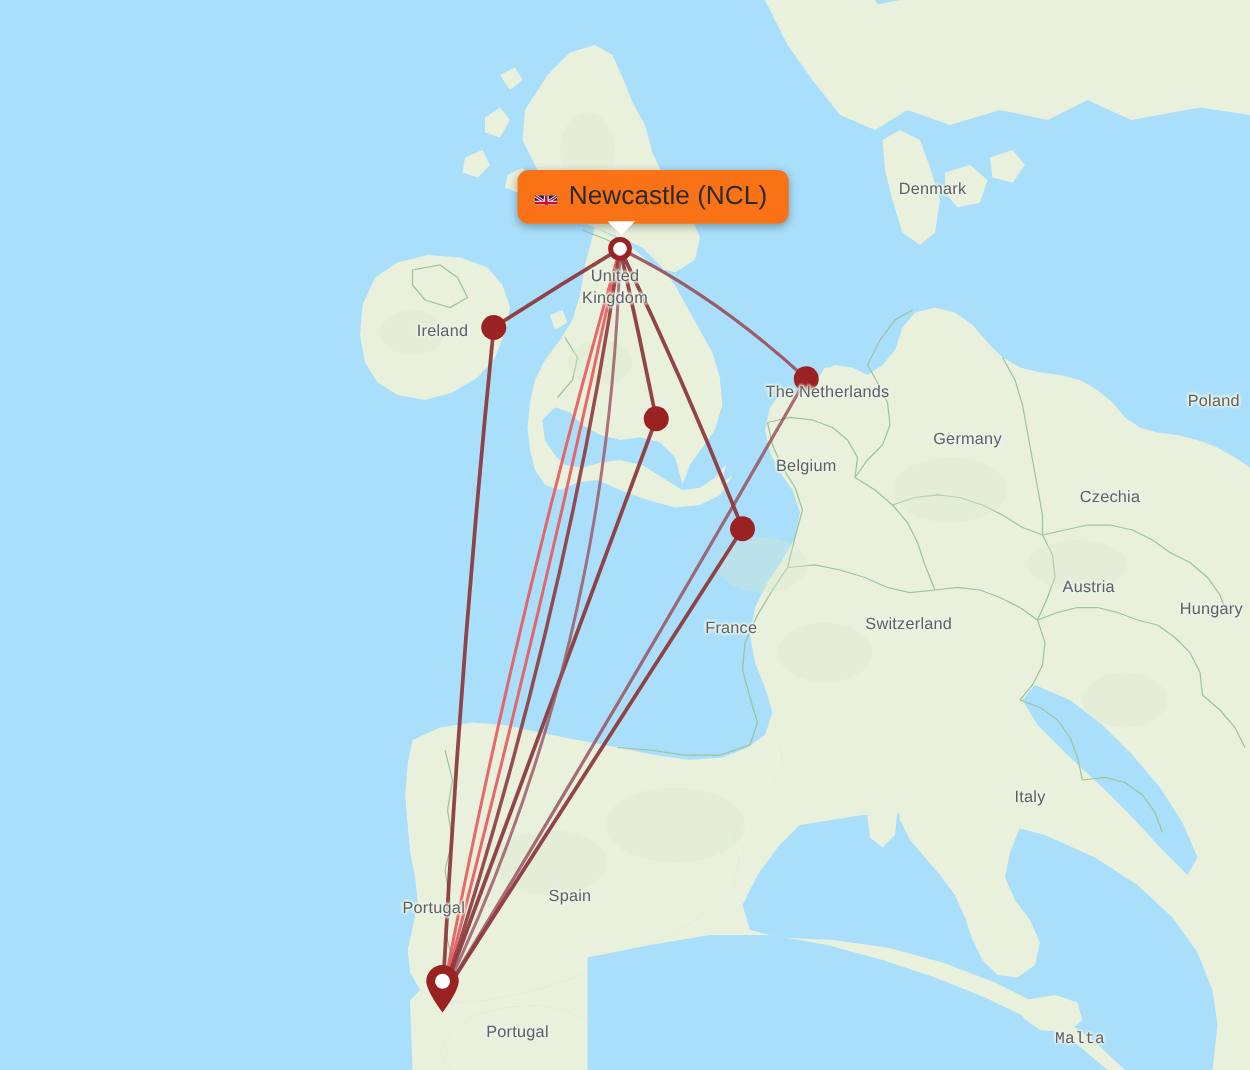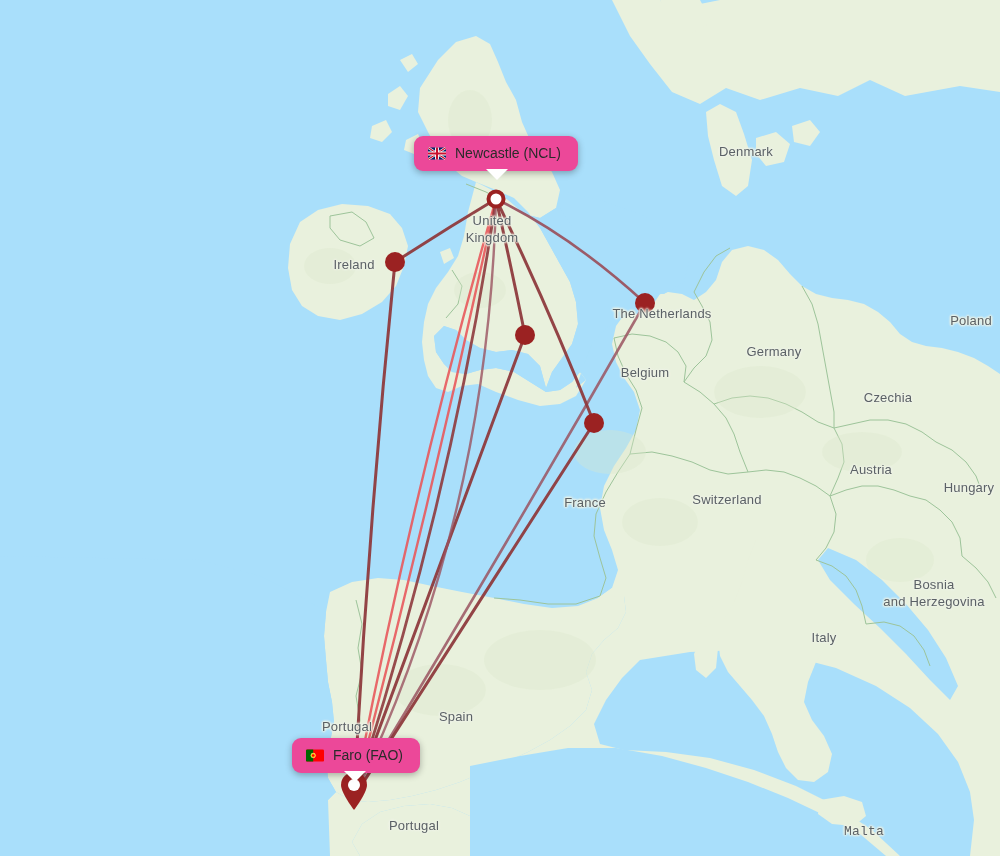--- a/index.html
+++ b/index.html
@@ -29,29 +29,29 @@
     text-shadow:
        0 0 3px #eef3e6, 0 0 3px #eef3e6,
        1px 0 2px #eef3e6, -1px 0 2px #eef3e6,
        0 1px 2px #eef3e6, 0 -1px 2px #eef3e6;
     pointer-events:none;
   }
   .country-label.two-line{line-height:17px;text-align:center;}
 
   .tooltip{
     position:absolute;
-    background:#ec4899;
+    background:#f97316;
     border-radius:9px;
     box-shadow:0 2px 7px rgba(0,0,0,.30);
     padding:9px 17px 10px 14px;
     display:flex;
     align-items:center;
     gap:9px;
     white-space:nowrap;
-    font-size:14px;
+    font-size:21px;
     color:#2b2b2b;
   }
   .tooltip .tail{
     position:absolute;
     bottom:-9px;
     width:0;height:0;
     border-left:11px solid transparent;
     border-right:11px solid transparent;
     border-top:11px solid #fff;
   }
@@ -268,24 +268,20 @@
     <div class="country-label" style="left:662px;top:313px;"><span>The Netherlands</span></div>
     <div class="country-label" style="left:971px;top:320px;"><span>Poland</span></div>
     <div class="country-label" style="left:774px;top:351px;"><span>Germany</span></div>
     <div class="country-label" style="left:645px;top:372px;"><span>Belgium</span></div>
     <div class="country-label" style="left:888px;top:397px;"><span>Czechia</span></div>
     <div class="country-label" style="left:871px;top:469px;"><span>Austria</span></div>
     <div class="country-label" style="left:969px;top:487px;"><span>Hungary</span></div>
     <div class="country-label" style="left:727px;top:499px;"><span>Switzerland</span></div>
     <div class="country-label" style="left:585px;top:502px;"><span>France</span></div>
 
-    <div class="country-label two-line" style="left:934px;top:593px;">
-      <div>Bosnia</div>
-      <div>and Herzegovina</div>
-    </div>
 
     <div class="country-label" style="left:824px;top:637px;"><span>Italy</span></div>
     <div class="country-label" style="left:456px;top:716px;"><span>Spain</span></div>
     <div class="country-label" style="left:347px;top:726px;"><span>Portugal</span></div>
     <div class="country-label" style="left:414px;top:825px;"><span>Portugal</span></div>
     <div class="country-label" style="left:864px;top:831px;font-family:Liberation Mono, monospace;"><span>Malta</span></div>
 
     <div class="tooltip" style="left:414px;top:136px;">
       <span class="flag">
         <svg viewBox="0 0 60 40" width="18" height="13" xmlns="http://www.w3.org/2000/svg">
@@ -293,27 +289,15 @@
           <path d="M0,0 L60,40 M60,0 L0,40" stroke="#fff" stroke-width="8"></path>
           <path d="M0,0 L60,40 M60,0 L0,40" stroke="#C8102E" stroke-width="4"></path>
           <path d="M30,0 V40 M0,20 H60" stroke="#fff" stroke-width="13"></path>
           <path d="M30,0 V40 M0,20 H60" stroke="#C8102E" stroke-width="7"></path>
         </svg>
       </span>
       <span>Newcastle (NCL)</span>
       <span class="tail" style="left:72px;"></span>
     </div>
 
-    <div class="tooltip" style="left:292px;top:738px;">
-      <span class="flag">
-        <svg viewBox="0 0 60 40" width="18" height="13" xmlns="http://www.w3.org/2000/svg">
-          <rect width="60" height="40" fill="#FF0000"></rect>
-          <rect width="24" height="40" fill="#006600"></rect>
-          <circle cx="24" cy="20" r="8" fill="#FFD700" stroke="#FFF" stroke-width="1"></circle>
-          <circle cx="24" cy="20" r="4.5" fill="#FF0000"></circle>
-        </svg>
-      </span>
-      <span>Faro (FAO)</span>
-      <span class="tail" style="left:52px;"></span>
-    </div>
 
   </div>
 </div>
 
 </body></html>

